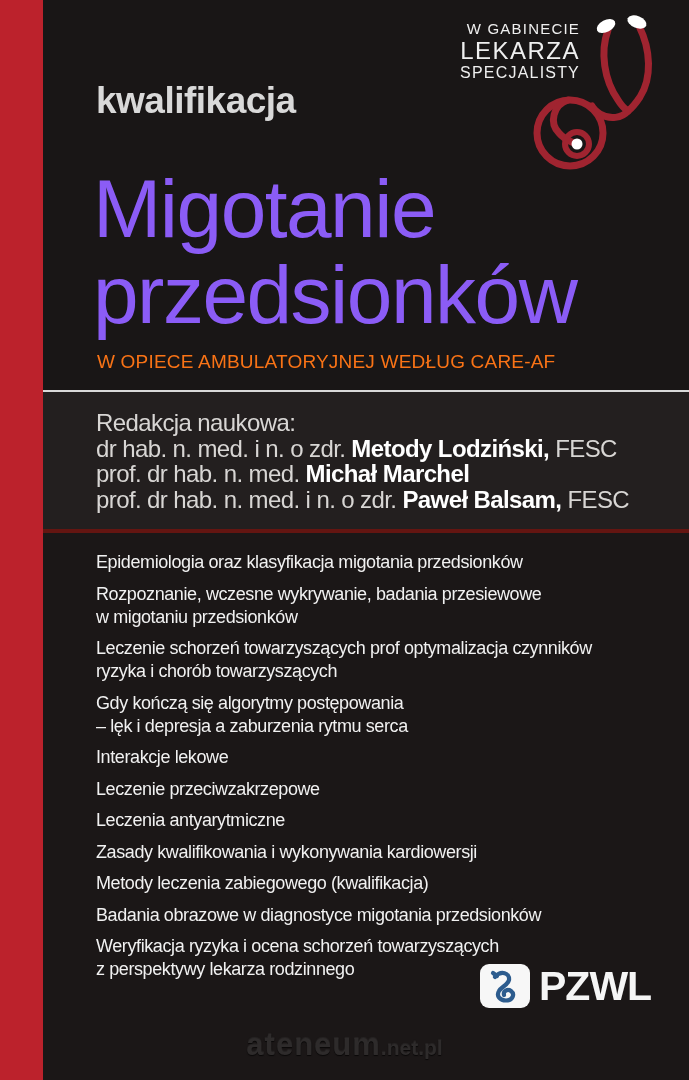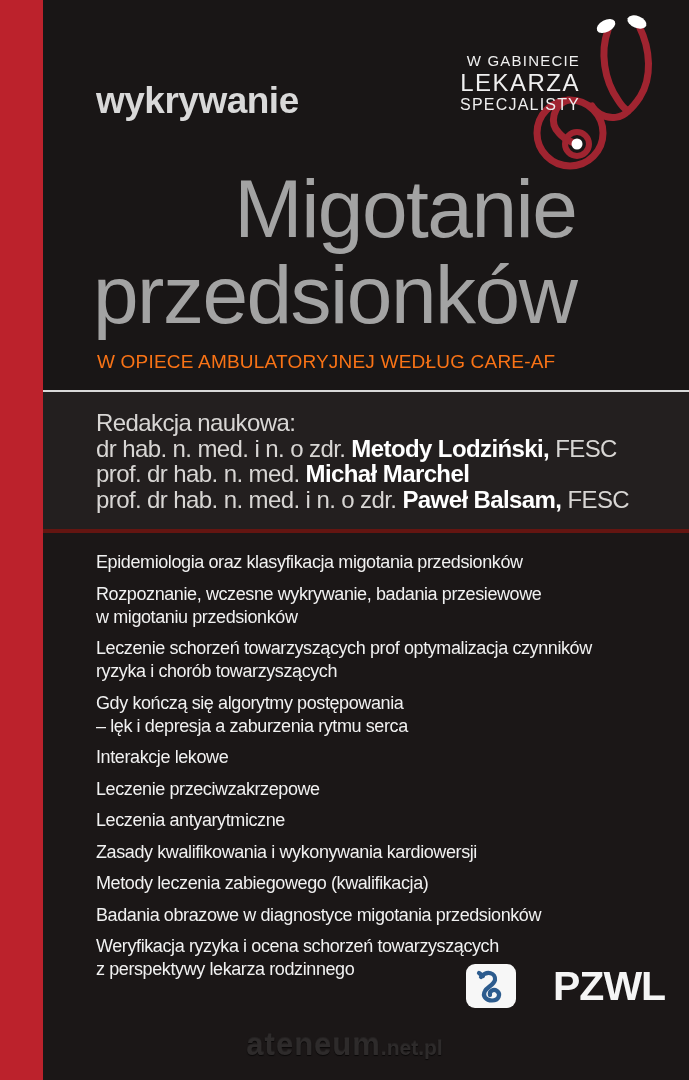--- a/index.html
+++ b/index.html
@@ -13,37 +13,37 @@
 
   
   .spine{position:absolute;left:0;top:0;width:43px;height:1080px;background:#bc222c;z-index:6;}
 
   
   .sep-white{position:absolute;left:43px;top:390px;width:646px;height:2px;background:#d9d9d9;z-index:4;}
   .sep-red{position:absolute;left:43px;top:529px;width:646px;height:4px;background:#641511;z-index:4;}
 
   .series{position:absolute;left:96px;top:80px;font-size:37px;font-weight:bold;color:#d9d9d9;letter-spacing:-0.5px;z-index:2;}
 
-  .brand{position:absolute;right:109px;top:52px;text-align:right;color:#efefef;z-index:3;}
+  .brand{position:absolute;right:109px;top:20px;text-align:right;color:#efefef;z-index:3;}
   .brand .b1{font-size:15px;letter-spacing:1.2px;line-height:18px;}
   .brand .b2{font-size:24px;letter-spacing:1.5px;line-height:25px;}
   .brand .b3{font-size:16px;letter-spacing:1.2px;line-height:20px;}
 
   .steth{position:absolute;left:522px;top:2px;z-index:2;}
 
-  .title{position:absolute;left:93px;top:166px;font-size:82px;line-height:86px;font-weight:400;color:#a3a3a3;letter-spacing:-1.5px;white-space:nowrap;z-index:2;text-align:right;}
+  .title{position:absolute;left:93px;top:166px;font-size:82px;line-height:86px;font-weight:400;color:#8b5cf6;letter-spacing:-1.5px;white-space:nowrap;z-index:2;}
   .subtitle{position:absolute;left:97px;top:351px;font-size:19px;letter-spacing:0.2px;color:#f97316;white-space:nowrap;z-index:2;}
 
   .editors{position:absolute;left:96px;top:410px;font-size:24px;line-height:25.5px;color:#d8d6d4;letter-spacing:-0.6px;white-space:nowrap;z-index:2;}
   .editors .name{font-weight:bold;color:#ffffff;}
 
   .topics{position:absolute;left:96px;top:551px;font-size:18px;line-height:23px;color:#f1f1f1;letter-spacing:-0.4px;z-index:2;}
   .topic{margin-bottom:8.5px;white-space:nowrap;}
 
-  .pzwl{position:absolute;left:466px;top:964px;display:flex;align-items:flex-end;z-index:5;gap:28px;}
+  .pzwl{position:absolute;left:480px;top:964px;display:flex;align-items:flex-end;z-index:5;}
   .pzwl-box{width:50px;height:44px;background:#f7f7f7;border-radius:9px;display:flex;align-items:center;justify-content:center;}
   .pzwl-text{font-size:41px;font-weight:bold;color:#f5f5f5;margin-left:9px;letter-spacing:-1px;line-height:44px;}
 
   .watermark{position:absolute;left:0;top:1027px;width:689px;text-align:center;color:#2e2b2b;z-index:3;
              text-shadow:0 1px 1px rgba(0,0,0,0.65), 0 -1px 1px rgba(75,75,75,0.25);}
   .wm-main{font-size:31px;font-weight:bold;letter-spacing:1px;}
   .wm-suffix{font-size:21px;font-weight:bold;}
 </style>
 </head>
 <body>
@@ -51,21 +51,21 @@
 <div class="cover">
 
   <div class="band-top"></div>
   <div class="band-editors"></div>
   <div class="band-list"></div>
 
   <div class="spine"></div>
   <div class="sep-white"></div>
   <div class="sep-red"></div>
 
-  <div class="series">wykrywanie</div>
+  <div class="series">kwalifikacja</div>
 
   <div class="brand">
     <div class="b1">W GABINECIE</div>
     <div class="b2">LEKARZA</div>
     <div class="b3">SPECJALISTY</div>
   </div>
 
   <div class="steth">
     <svg width="167" height="172" viewBox="0 0 167 172">
       <g fill="none" stroke="#a02430" stroke-width="7" stroke-linecap="round">

